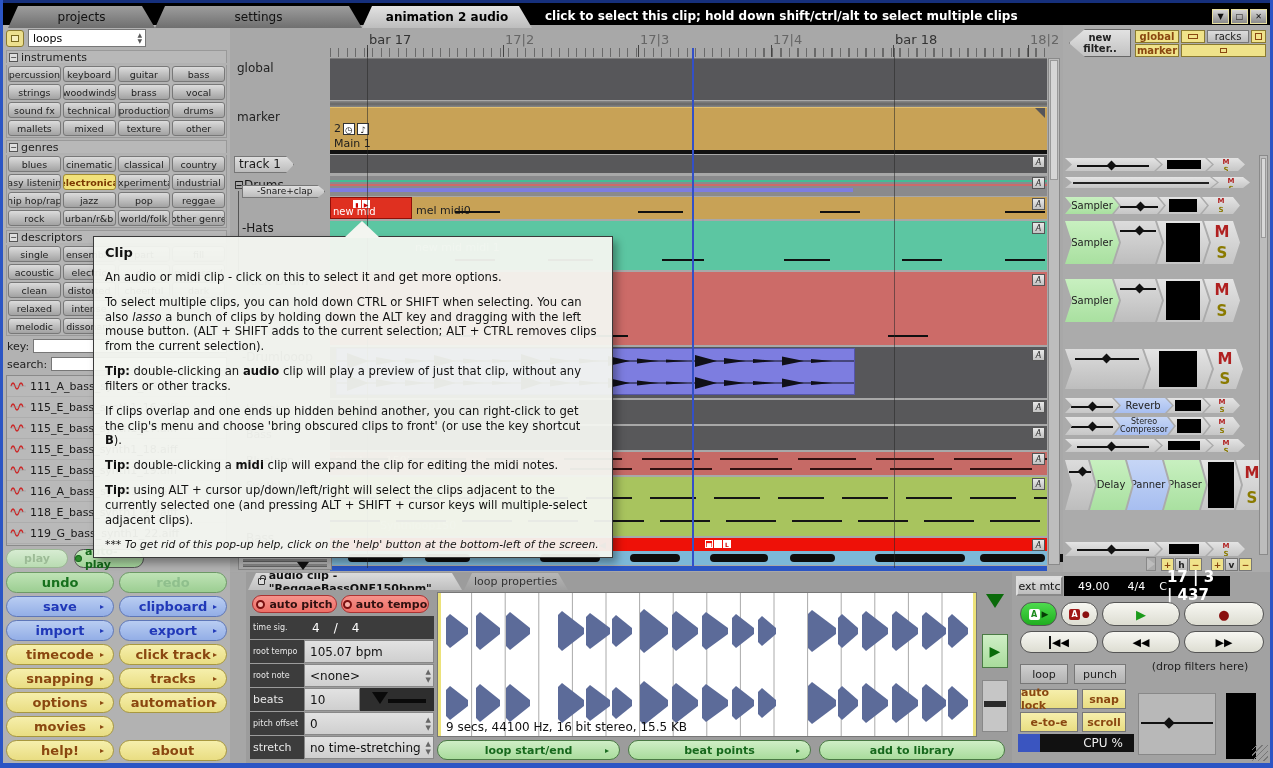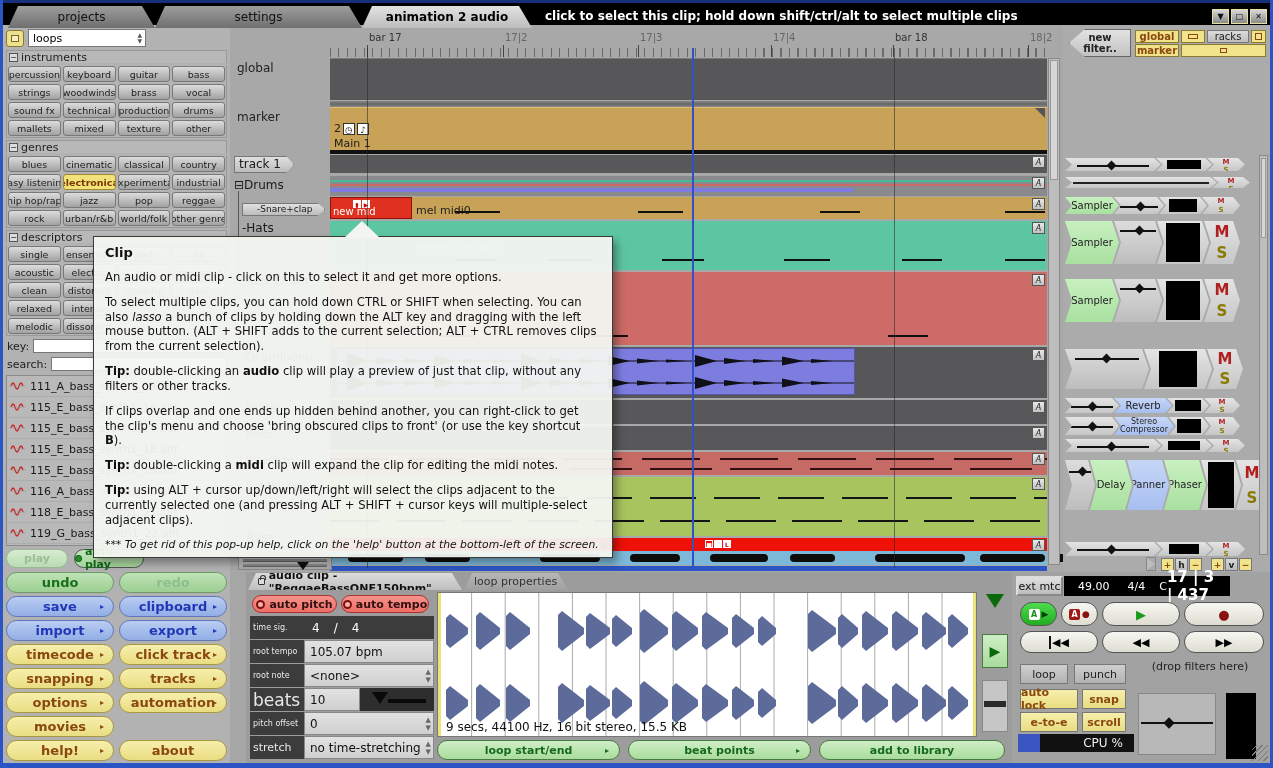--- a/index.html
+++ b/index.html
@@ -39,21 +39,21 @@
   #autoplay .dot{width:7px;height:7px;border-radius:50%;border:1px solid #14691a;background:#2d8a2d;}
   #menu{display:grid;grid-template-columns:1fr 1fr;gap:3px 5px;flex:0 0 auto;margin-top:2px;}
   .mbtn{height:21px;border-radius:11px;font-size:13px;font-weight:bold;display:flex;align-items:center;justify-content:center;position:relative;border:1px solid #666;}
   .mbtn .arr{position:absolute;right:9px;font-size:8px;top:5px;}
   .m-green{background:linear-gradient(#bfe3b6,#9cce92);color:#17701d;border-color:#6d9a66;}
   .m-green.dis{color:#8fbf8d;}
   .m-blue{background:linear-gradient(#b9cdf2,#93aee6);color:#2038b8;border-color:#5f77b8;}
   .m-yellow{background:linear-gradient(#f6efac,#e9dd82);color:#8a4710;border-color:#a8983f;}
   
   #arrange{position:absolute;left:230px;top:25px;width:833px;height:547px;background:#a8a8a8;overflow:hidden;}
-  .rlabel{position:absolute;top:7px;font-size:10px;color:#333;white-space:nowrap;}
+  .rlabel{position:absolute;top:7px;font-size:13px;color:#333;white-space:nowrap;}
   .rlabel.sub{color:#666;}
   #ticks{position:absolute;left:100px;top:23px;width:717px;height:9px;
     background:repeating-linear-gradient(90deg,#6a6a6a 0 1px,transparent 1px 8.5px);}
   .raillbl{position:absolute;left:7px;font-size:12px;color:#222;}
   .trow{position:absolute;left:100px;width:717px;}
   .abtn{position:absolute;left:802px;width:13px;height:12px;background:linear-gradient(#e8e8e8,#c2c2c2);border:1px solid #555;
         font-size:8px;font-style:italic;display:flex;align-items:center;justify-content:center;color:#222;z-index:6;}
   .barline{position:absolute;top:23px;height:520px;width:1px;background:rgba(40,40,40,.55);z-index:4;}
   #playhead{position:absolute;top:23px;height:520px;width:2px;background:#3350c8;z-index:7;}
   .treelbl{position:absolute;font-size:12px;color:#1a1a1a;white-space:nowrap;}
@@ -475,21 +475,21 @@
         <div style="position: absolute; left: 650px; top: 3px; width: 65px; height: 8px; background: rgb(13, 13, 13); border-radius: 4px;"></div>
         <div style="position: absolute; left: 725px; top: 3px; width: 80px; height: 8px; background: rgb(13, 13, 13); border-radius: 4px;"></div>
       </div>
 
     <div class="barline" style="left:137px;"></div>
     <div class="barline" style="left:664px;"></div>
     <div id="playhead" style="left:462px;"></div>
     <div id="treecol">
         <div class="treelbl tag" style="left: 4px; top: 131px; font-size: 12px;">track 1</div>
         <div class="treelbl" style="left: 4px; top: 153px; font-size: 12px;">⊟Drums</div>
-        <div class="treelbl tag" style="left: 12px; top: 178px; font-size: 9px; padding-left: 14px;">-Snare+clap</div>
+        <div class="treelbl tag" style="left: 12px; top: 160px; font-size: 9px; padding-left: 14px;">-Snare+clap</div>
         <div class="treelbl" style="left: 12px; top: 196px; font-size: 12px;">-Hats</div>
         <div class="treelbl" style="left: 12px; top: 249px; font-size: 12px; opacity: 0.85;">-Kick Drum</div>
         <div class="treelbl" style="left: 12px; top: 325px; font-size: 12px; opacity: 0.85;">-Drumlooop</div>
         <div class="treelbl" style="left: 16px; top: 377px; font-size: 11px; opacity: 0.85;">Hi Hat</div>
         <div class="treelbl" style="left: 16px; top: 403px; font-size: 11px; opacity: 0.85;">Bass</div>
         <div class="treelbl" style="left: 16px; top: 429px; font-size: 11px; opacity: 0.85;">Blueloop</div>
         <div class="treelbl" style="left: 16px; top: 454px; font-size: 11px; opacity: 0.85;">Synthloop1</div>
         <div class="treelbl" style="left: 16px; top: 506px; font-size: 12px; opacity: 0.85;">Bass</div>
         <div style="position: absolute; left: 8px; top: 166px; width: 1px; height: 90px; background: rgb(85, 85, 85);"></div>
       </div>
@@ -768,21 +768,21 @@
         </div>
         <div class="prow">
           <div class="plabel" style="font-size: 8px;">root tempo</div>
           <div class="pval">105.07 bpm</div>
         </div>
         <div class="prow">
           <div class="plabel" style="font-size: 8px;">root note</div>
           <div class="pval">&lt;none&gt;<span class="upd">▲<br>▼</span></div>
         </div>
         <div class="prow">
-          <div class="plabel" style="font-size: 17px;">beats</div>
+          <div class="plabel" style="font-size: 11px;">beats</div>
           <div class="pval" style="flex: 0 0 56px;">10</div>
           <div style="flex: 1 1 0%; background: rgb(46, 46, 46); position: relative;">
             <div style="position:absolute;left:12px;top:4px;width:0;height:0;border-left:8px solid transparent;border-right:8px solid transparent;border-top:12px solid #0a0a0a;"></div>
             <div style="position:absolute;left:28px;right:8px;top:11px;height:4px;background:#0a0a0a;"></div>
           </div>
         </div>
         <div class="prow">
           <div class="plabel" style="font-size: 8px;">pitch offset</div>
           <div class="pval">0<span class="upd">▲<br>▼</span></div>
         </div>

